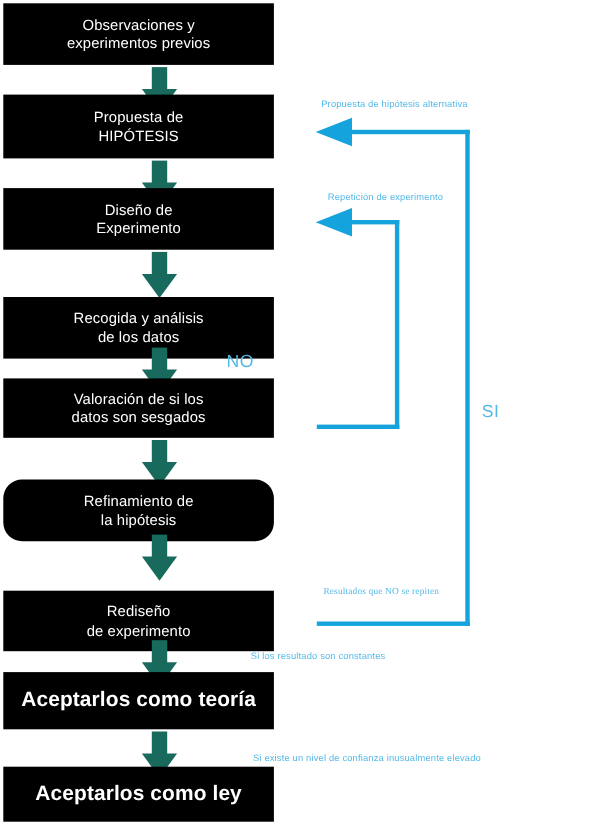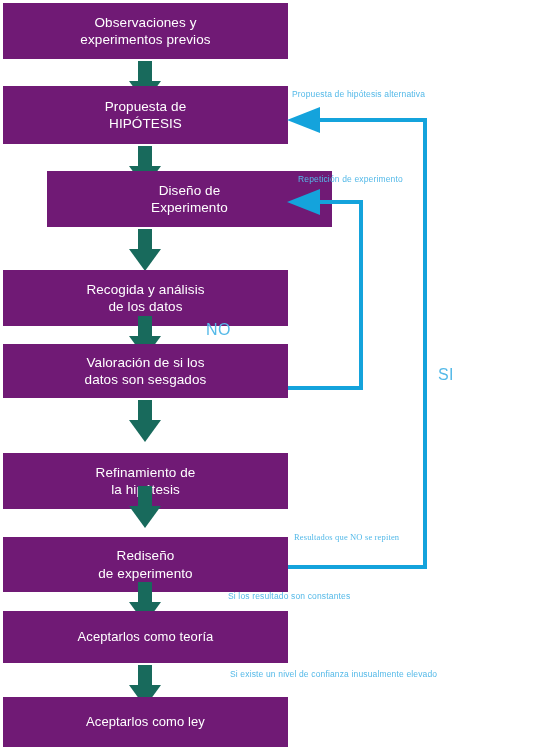--- a/index.html
+++ b/index.html
@@ -15,37 +15,37 @@
     width: 539px;
     height: 750px;
     background: #ffffff;
     overflow: hidden;
   }
 
   
   .node {
     position: absolute;
     left: 3px;
-    width: 285px;
-    background: #701a75;
+    width: 246px;
+    background: #000000;
     color: #ffffff;
     display: flex;
     align-items: center;
     justify-content: center;
     text-align: center;
     line-height: 1.28;
     font-size: 13.5px;
     letter-spacing: 0.1px;
     box-sizing: border-box;
     padding: 0 8px;
   }
   .node .line { display: block; }
   .node.strong {
-    font-weight: normal;
-    font-size: 13px;
+    font-weight: bold;
+    font-size: 19px;
   }
 
   
   .flow-arrow {
     position: absolute;
     width: 32px;
     height: 42px;
   }
   .flow-arrow .stem {
     position: absolute;
@@ -123,21 +123,21 @@
       <span class="line">Propuesta de</span>
       <span class="line">HIPÓTESIS</span>
     </div>
   </div>
 
   <div class="flow-arrow" style="left:129px; top:146px;">
     <div class="stem"></div>
     <div class="head"></div>
   </div>
 
-  <div class="node" style="top:171px; height:56px;margin-left:44px;">
+  <div class="node" style="top:171px; height:56px;">
     <div>
       <span class="line">Diseño de</span>
       <span class="line">Experimento</span>
     </div>
   </div>
 
   <div class="flow-arrow" style="left:129px; top:229px;">
     <div class="stem"></div>
     <div class="head"></div>
   </div>
@@ -161,21 +161,21 @@
       <span class="line">Valoración de si los</span>
       <span class="line">datos son sesgados</span>
     </div>
   </div>
 
   <div class="flow-arrow" style="left:129px; top:400px;">
     <div class="stem"></div>
     <div class="head"></div>
   </div>
 
-  <div class="node" style="top:453px; height:56px;">
+  <div class="node" style="top:436px; height:56px;border-radius:17px;">
     <div>
       <span class="line">Refinamiento de</span>
       <span class="line">la hipótesis</span>
     </div>
   </div>
 
   <div class="flow-arrow" style="left:129px; top:486px;">
     <div class="stem"></div>
     <div class="head"></div>
   </div>
@@ -198,21 +198,21 @@
     <div>
       <span class="line">Aceptarlos como teoría</span>
     </div>
   </div>
 
   <div class="flow-arrow" style="left:129px; top:665px;">
     <div class="stem"></div>
     <div class="head"></div>
   </div>
 
-  <div class="note center" style="left:230px; top:669px; width:130px;">
+  <div class="note center" style="left:230px; top:684px; width:130px;">
     <span class="line">Si existe un nivel de confianza</span>
     <span class="line">inusualmente elevado</span>
   </div>
 
   <div class="node strong" style="top:697px; height:50px;">
     <div>
       <span class="line">Aceptarlos como ley</span>
     </div>
   </div>
 

